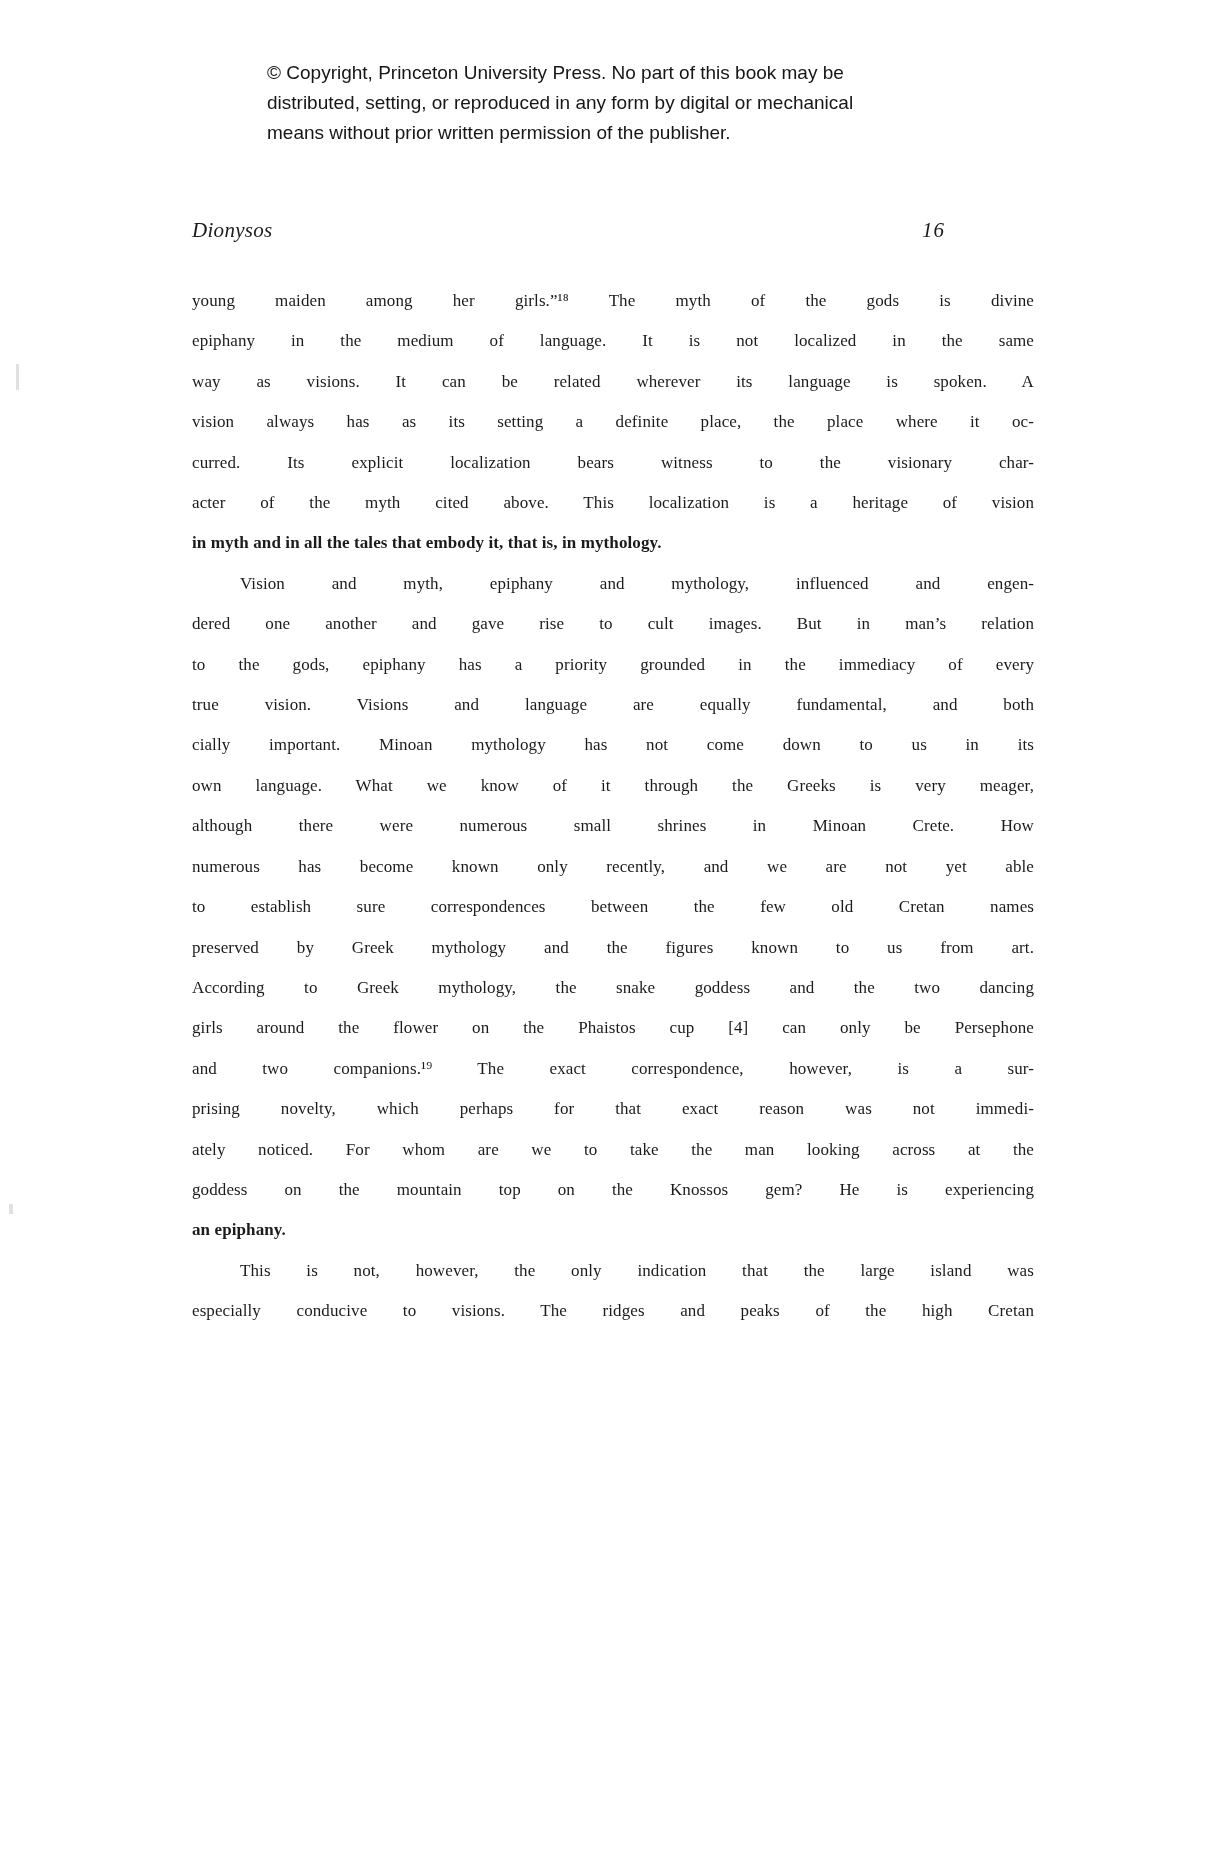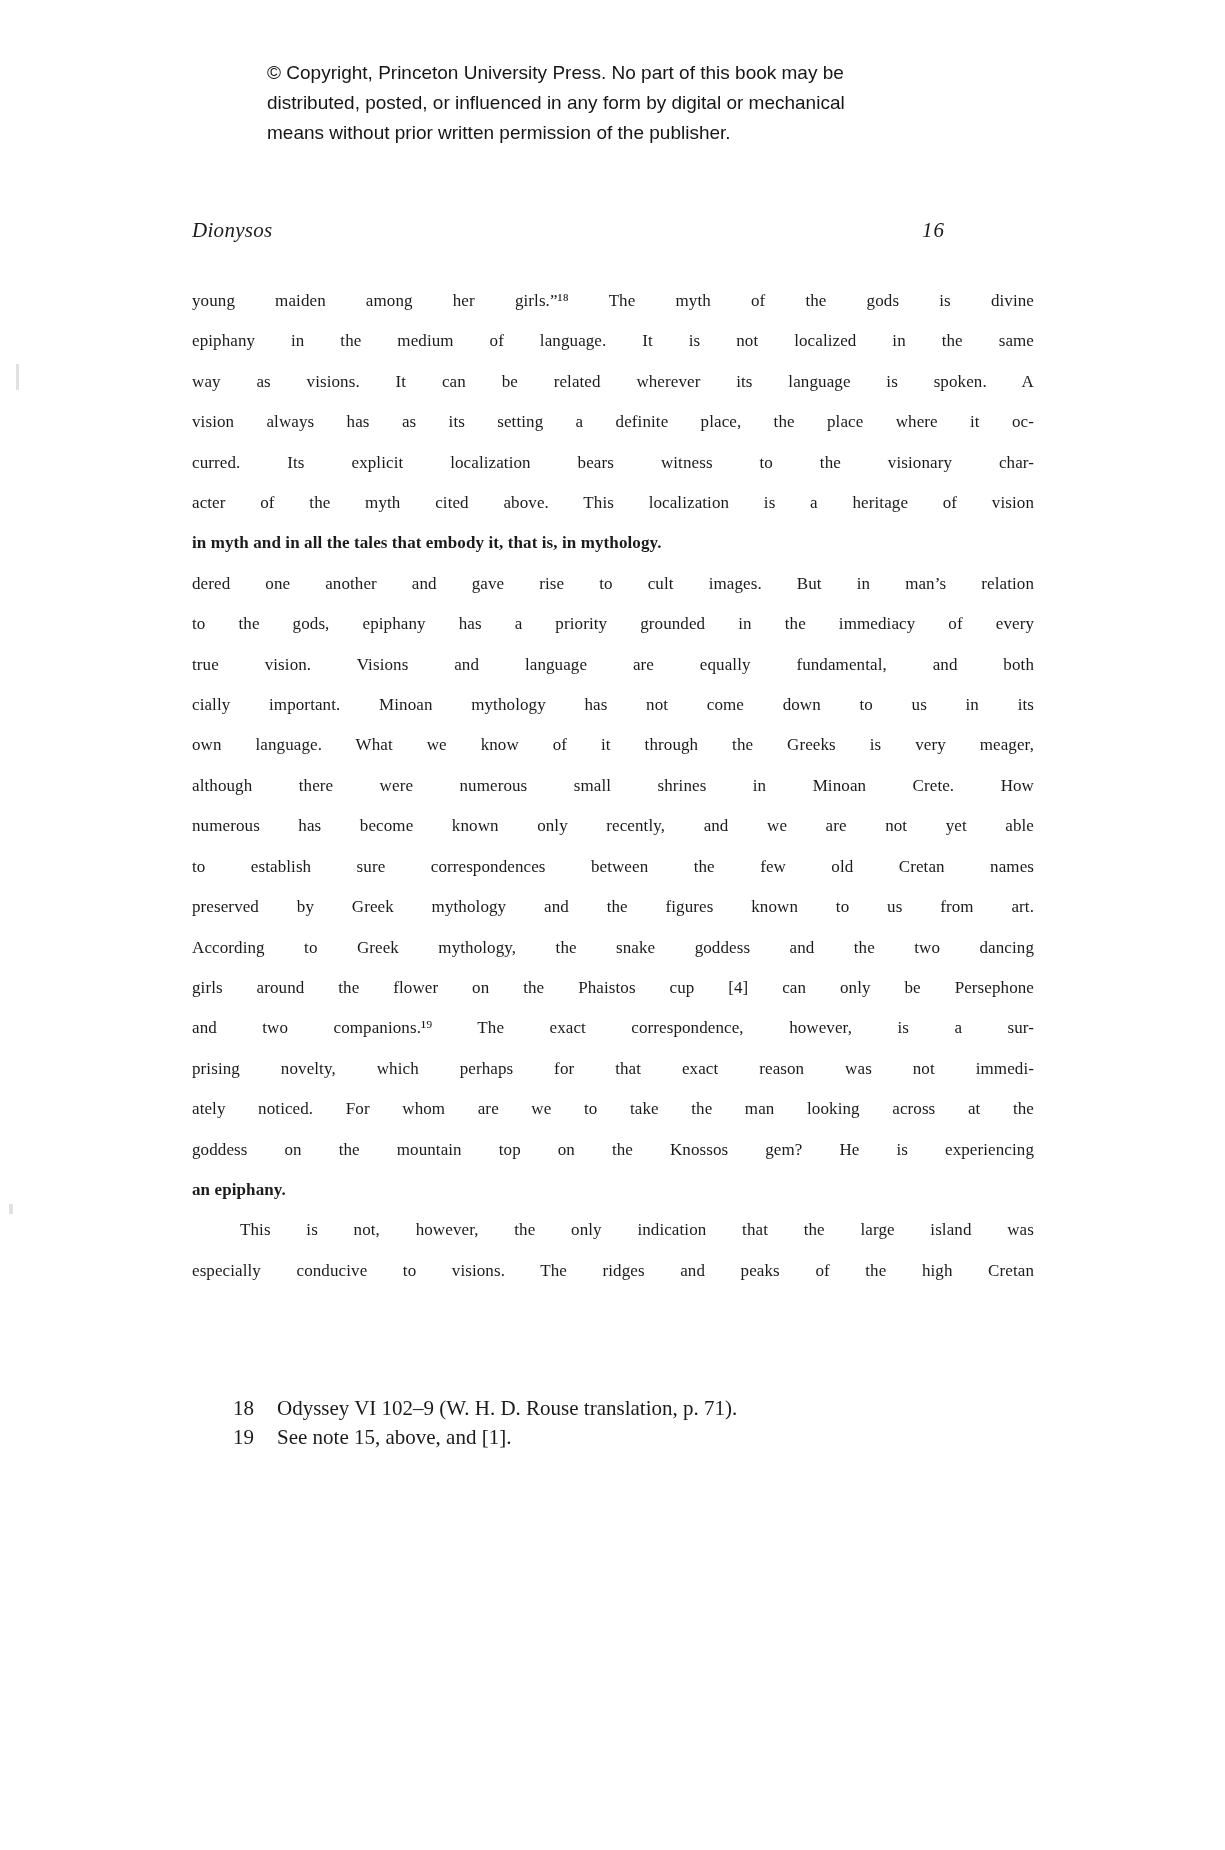--- a/index.html
+++ b/index.html
@@ -101,67 +101,58 @@
   .artifact.a1 { left: 16px; top: 316px; width: 3px; height: 26px; }
   .artifact.a2 { left: 9px; top: 1156px; width: 4px; height: 10px; }
 </style>
 </head>
 <body>
 
 <div class="page">
 
   <div class="copyright">
       <div>© Copyright, Princeton University Press. No part of this book may be</div>
-      <div>distributed, posted, or influenced in any form by digital or mechanical</div>
+      <div>distributed, setting, or reproduced in any form by digital or mechanical</div>
       <div>means without prior written permission of the publisher.</div>
     </div>
 
   <div class="running-header">
     <span class="running-title">Dionysos</span>
     <span class="folio">16</span>
   </div>
 
   <div class="body-text">
       <div class="bline">young maiden among her girls.”¹⁸ The myth of the gods is divine</div>
       <div class="bline">epiphany in the medium of language. It is not localized in the same</div>
       <div class="bline">way as visions. It can be related wherever its language is spoken. A</div>
       <div class="bline">vision always has as its setting a definite place, the place where it oc-</div>
       <div class="bline">curred. Its explicit localization bears witness to the visionary char-</div>
       <div class="bline">acter of the myth cited above. This localization is a heritage of vision</div>
       <div class="bline end">in myth and in all the tales that embody it, that is, in mythology.</div>
+      <div class="bline indent">Vision and myth, epiphany and mythology, influenced and engen-</div>
       <div class="bline">dered one another and gave rise to cult images. But in man’s relation</div>
       <div class="bline">to the gods, epiphany has a priority grounded in the immediacy of every</div>
       <div class="bline">true vision. Visions and language are equally fundamental, and both</div>
       <div class="bline">cially important. Minoan mythology has not come down to us in its</div>
       <div class="bline">own language. What we know of it through the Greeks is very meager,</div>
       <div class="bline">although there were numerous small shrines in Minoan Crete. How</div>
       <div class="bline">numerous has become known only recently, and we are not yet able</div>
       <div class="bline">to establish sure correspondences between the few old Cretan names</div>
       <div class="bline">preserved by Greek mythology and the figures known to us from art.</div>
       <div class="bline">According to Greek mythology, the snake goddess and the two dancing</div>
       <div class="bline">girls around the flower on the Phaistos cup [4] can only be Persephone</div>
       <div class="bline">and two companions.¹⁹ The exact correspondence, however, is a sur-</div>
       <div class="bline">prising novelty, which perhaps for that exact reason was not immedi-</div>
       <div class="bline">ately noticed. For whom are we to take the man looking across at the</div>
       <div class="bline">goddess on the mountain top on the Knossos gem? He is experiencing</div>
       <div class="bline end">an epiphany.</div>
       <div class="bline indent">This is not, however, the only indication that the large island was</div>
       <div class="bline">especially conducive to visions. The ridges and peaks of the high Cretan</div>
     </div>
 
-  <div class="footnotes">
-      <div class="fn-row">
-        <span class="fn-num">18</span>
-        <span class="fn-text">Odyssey VI 102–9 (W. H. D. Rouse translation, p. 71).</span>
-      </div>
-      <div class="fn-row">
-        <span class="fn-num">19</span>
-        <span class="fn-text">See note 15, above, and [1].</span>
-      </div>
-    </div>
 
   <div class="page-footer">
     <span>For general queries, contact info@press.princeton.edu</span>
   </div>
 
   <div class="artifact a1"></div>
   <div class="artifact a2"></div>
 
 </div>
 

